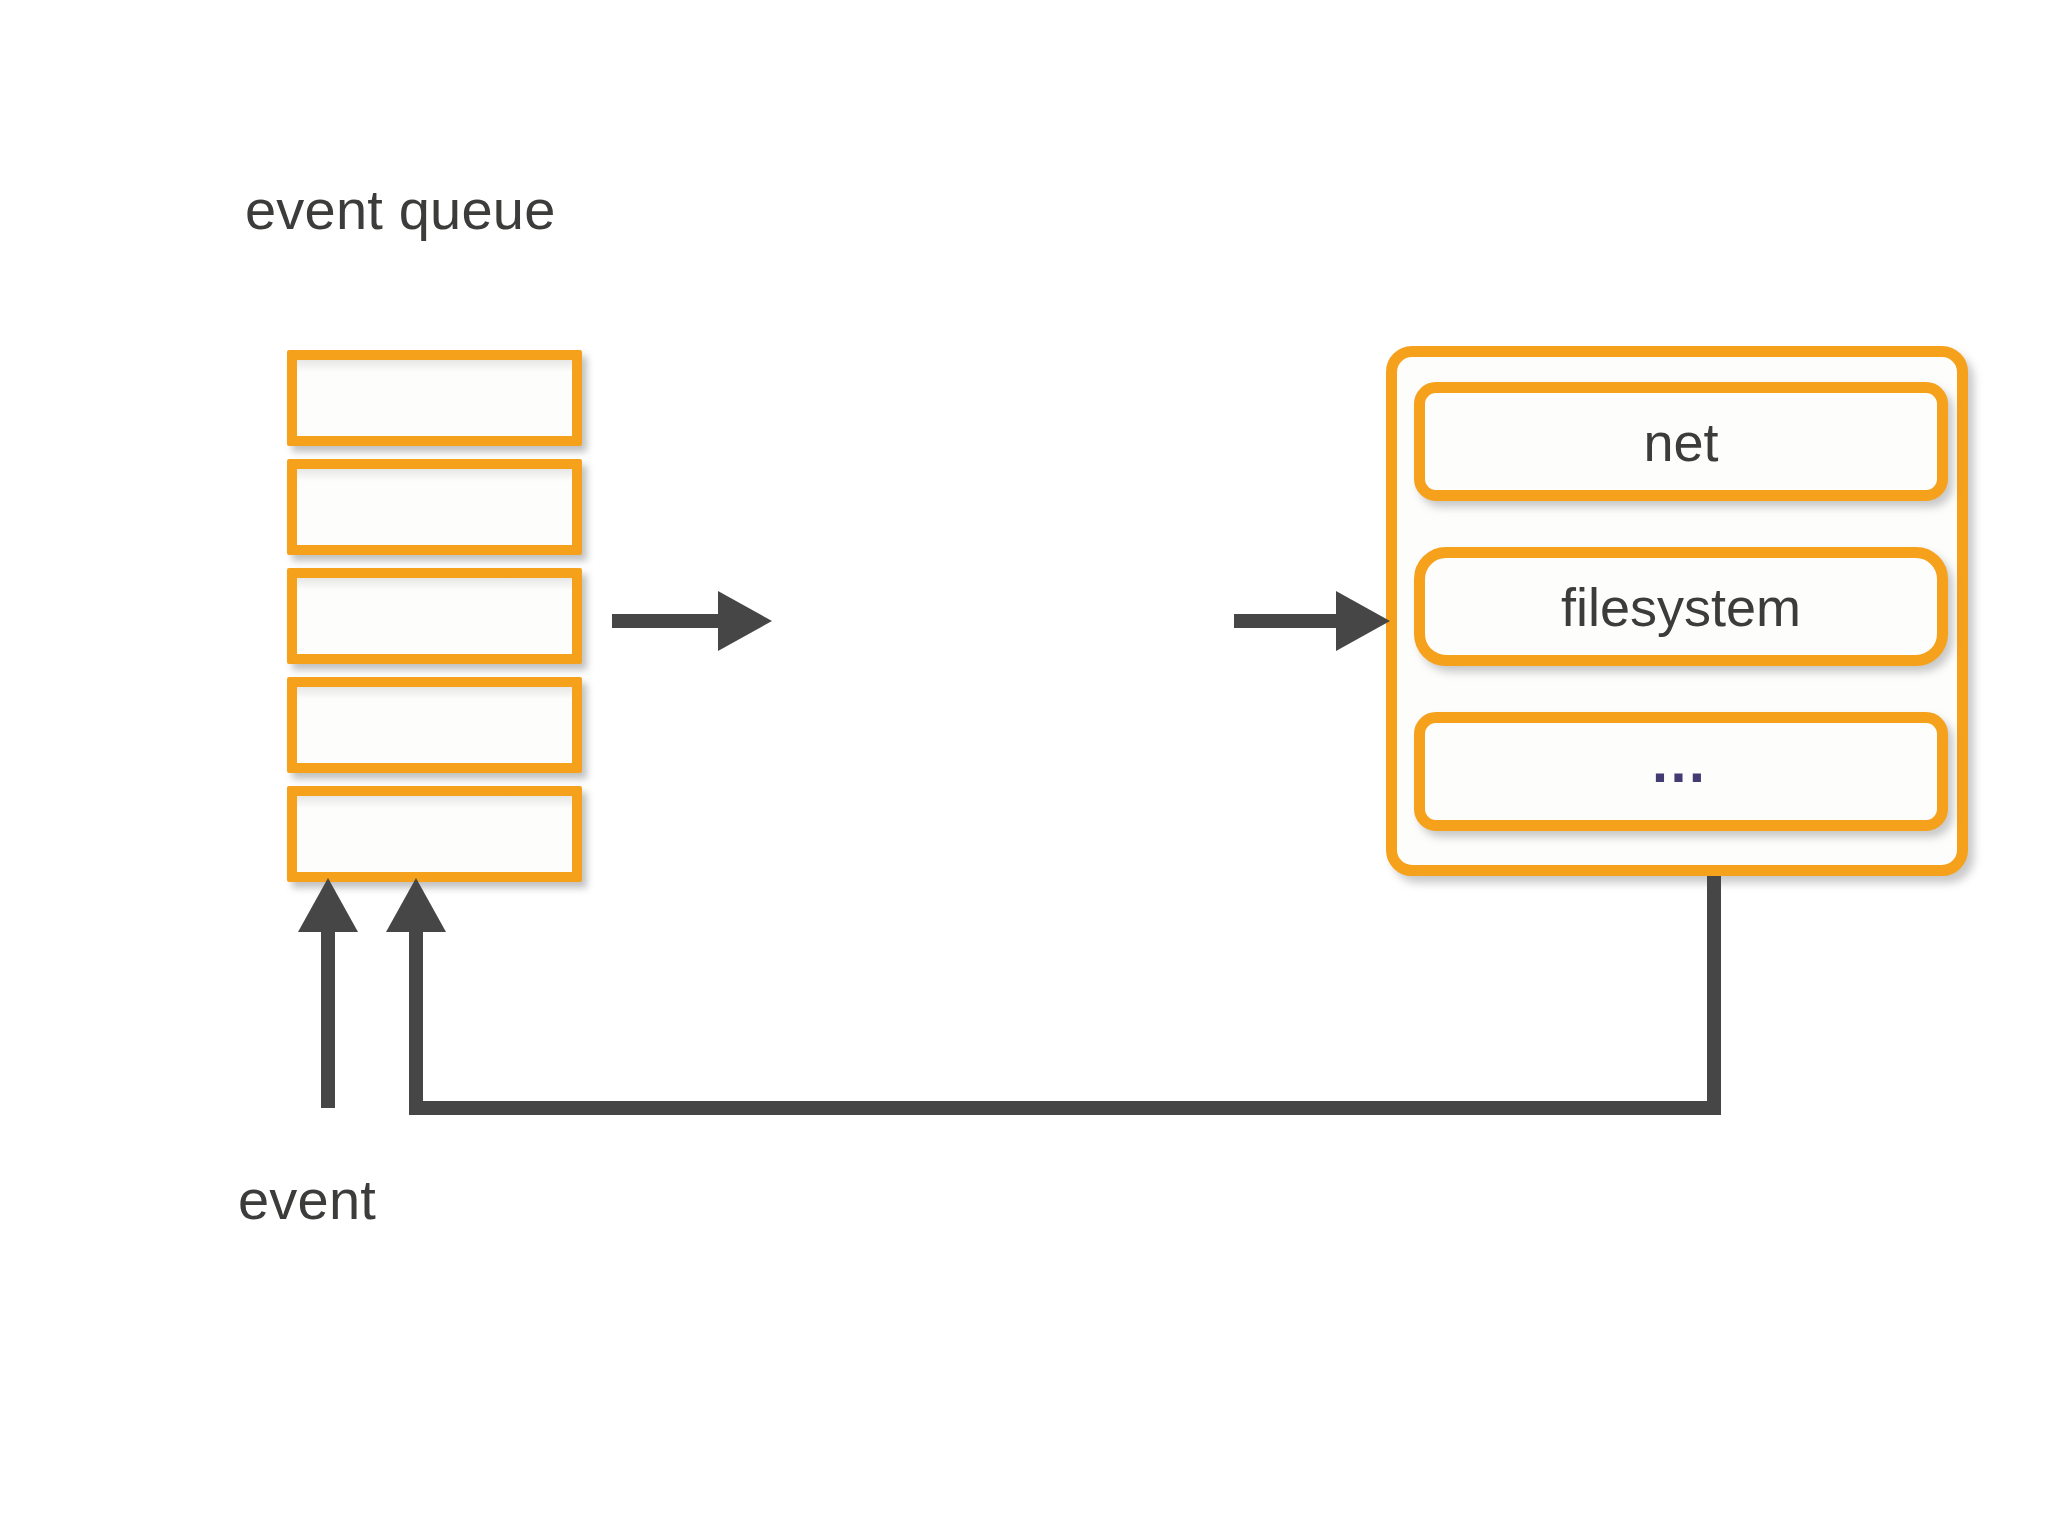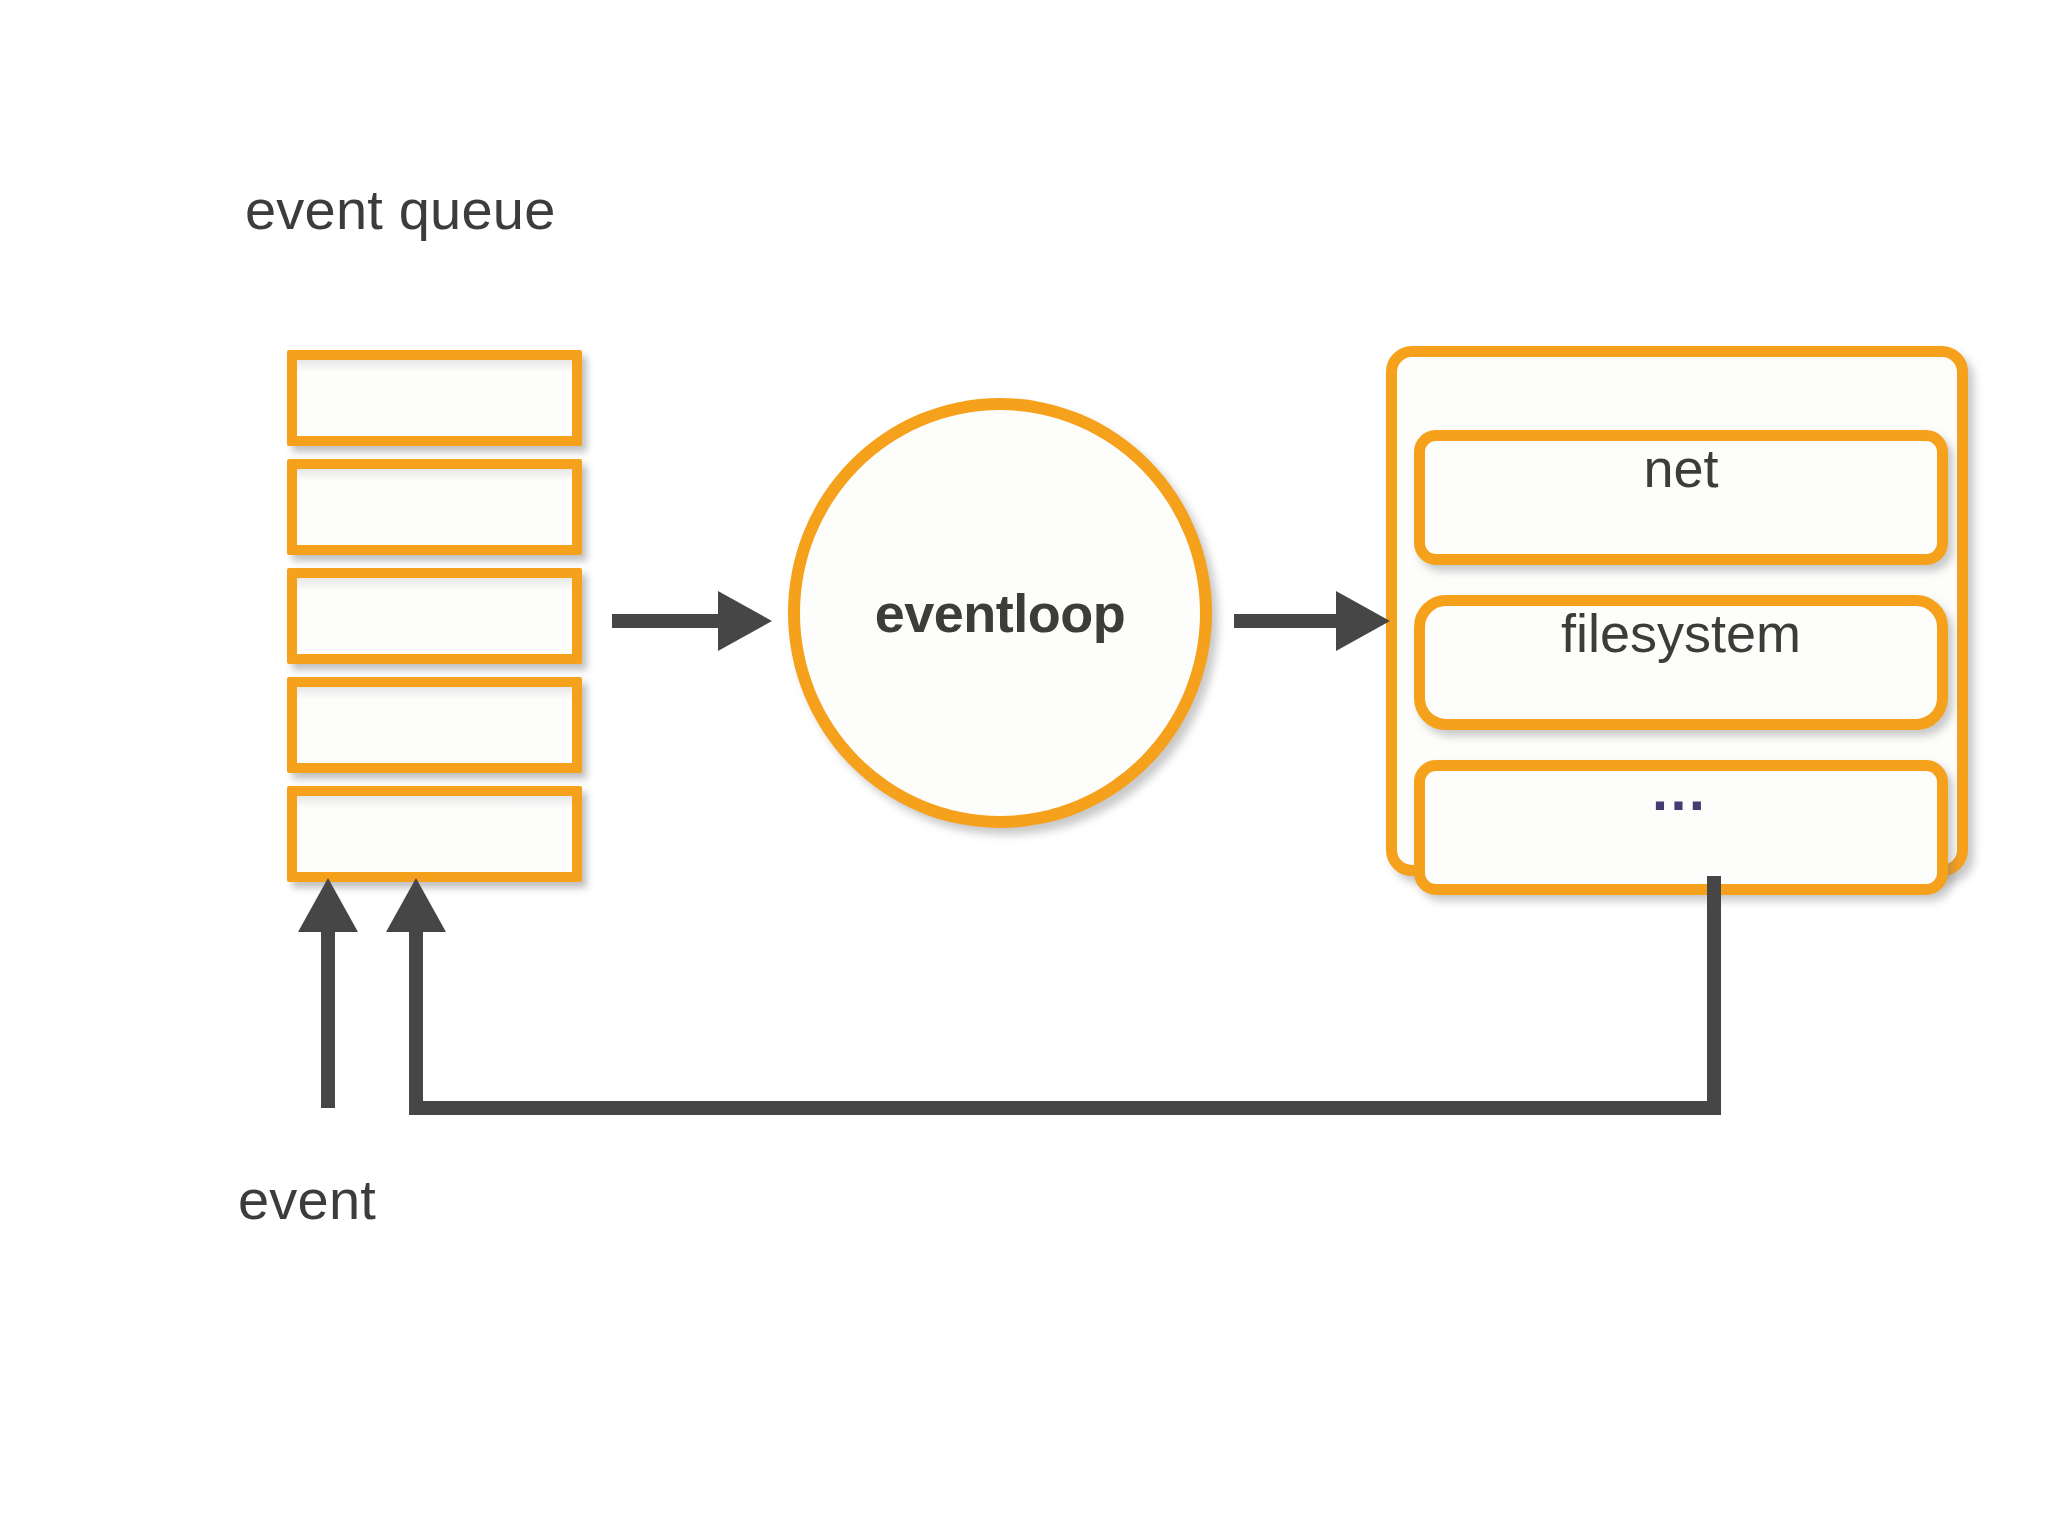--- a/index.html
+++ b/index.html
@@ -109,29 +109,29 @@
     position: absolute;
     left: 1414px;
     top: 382px;
     width: 534px;
     height: 466px;
   }
   .pool-item {
     position: absolute;
     left: 0;
     width: 534px;
-    height: 135px;
+    height: 119px;
     box-sizing: border-box;
     border: 11px solid #f6a11c;
     border-radius: 22px;
     background: #fdfdfc;
     box-shadow: 5px 6px 8px rgba(120,120,120,0.40);
     display: flex;
+    align-items: center;
     justify-content: center;
-    margin-top: 48px;
   }
   #pool-item-0 { top: 0px;   }
   #pool-item-1 { top: 165px; border-radius: 32px; }
   #pool-item-2 { top: 330px; }
   .pool-item-label {
     color: #3c3c3b;
     font-size: 54px;
     font-weight: 400;
     line-height: 1;
     white-space: nowrap;
@@ -184,23 +184,20 @@
       <span class="inner-sheen"></span>
     </div>
     <div class="queue-slot" id="queue-slot-3">
       <span class="inner-sheen"></span>
     </div>
     <div class="queue-slot" id="queue-slot-4">
       <span class="inner-sheen"></span>
     </div>
   </div>
 
-  <div id="eventloop-node">
-    <span id="eventloop-label">eventloop</span>
-  </div>
 
   <div id="thread-pool-container"></div>
 
   <div id="thread-pool-list">
     <div class="pool-item" id="pool-item-0">
       <span class="pool-item-label">net</span>
     </div>
     <div class="pool-item" id="pool-item-1">
       <span class="pool-item-label">filesystem</span>
     </div>

